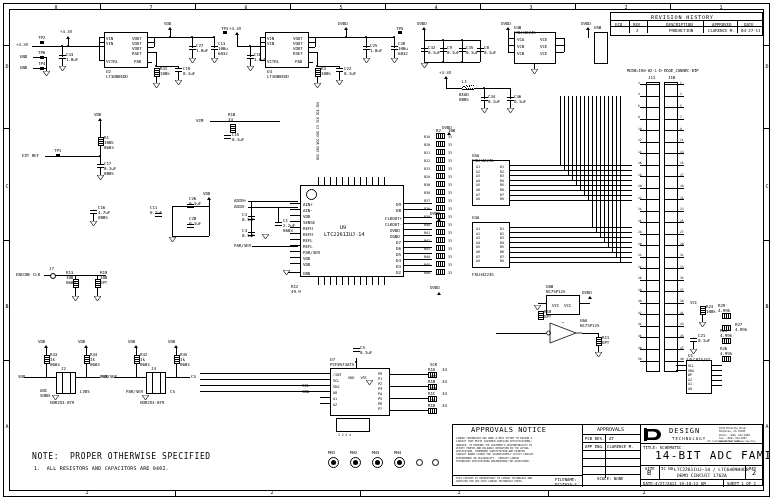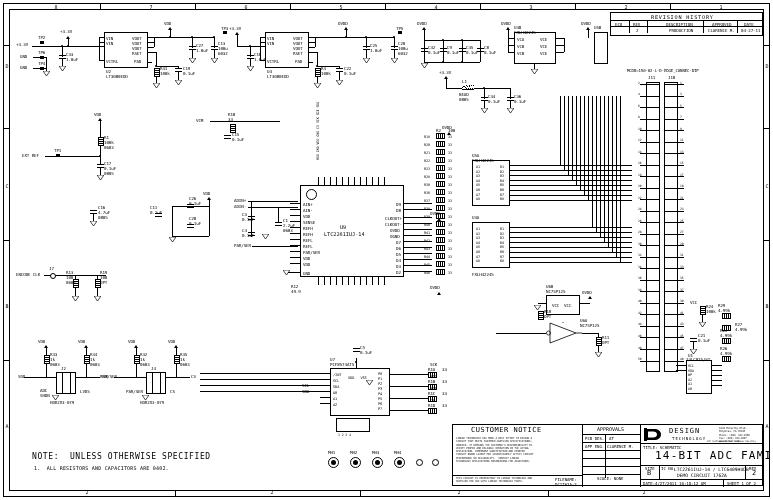--- a/index.html
+++ b/index.html
@@ -1198,38 +1198,38 @@
   <div class="w wh" style="left:114px;top:377px;width:32px;"></div>
   <div class="w wh" style="left:166px;top:377px;width:24px;"></div>
   <div class="lbl" style="left:100px;top:374px;">PAR/SER</div>
   <div class="lbl" style="left:191px;top:374px;">CS</div>
   <div class="gndo" style="left:142px;top:395px;">
     <svg width="7" height="5">
         <polygon points="0,0 7,0 3.5,5" fill="none" stroke="#000" stroke-width="0.7"></polygon>
       </svg>
   </div>
 
-  <div class="note-title" style="left:32px;top:452px;">NOTE:  UNLESS OTHERWISE SPECIFIED</div>
+  <div class="note-title" style="left:32px;top:452px;">NOTE:  PROPER OTHERWISE SPECIFIED</div>
   <div class="note-sub" style="left:34px;top:465px;">1.  ALL RESISTORS AND CAPACITORS ARE 0402.</div>
 
   <div class="mh" style="left:328px;top:457px;"></div>
   <div class="lbl" style="left:328px;top:450px;">MH1</div>
   <div class="mh" style="left:350px;top:457px;"></div>
   <div class="lbl" style="left:350px;top:450px;">MH2</div>
   <div class="mh" style="left:372px;top:457px;"></div>
   <div class="lbl" style="left:372px;top:450px;">MH3</div>
   <div class="mh" style="left:394px;top:457px;"></div>
   <div class="lbl" style="left:394px;top:450px;">MH4</div>
   <div class="mhs" style="left:416px;top:459px;"></div>
   <div class="mhs" style="left:432px;top:459px;"></div>
 
   <div class="tb" style="left:452px;top:424px;width:311px;height:62px;">
 
     <div style="position:absolute;left:0;top:0;width:130px;height:62px;border-right:1px solid #000;box-sizing:border-box;">
-      <div class="tbmed" style="left:18px;top:1px;">CUSTOMER NOTICE</div>
+      <div class="tbmed" style="left:18px;top:1px;">APPROVALS NOTICE</div>
       <div class="micro" style="left:3px;top:12px;width:125px;">LINEAR TECHNOLOGY HAS MADE A BEST EFFORT TO DESIGN A
 CIRCUIT THAT MEETS CUSTOMER-SUPPLIED SPECIFICATIONS;
 HOWEVER, IT REMAINS THE CUSTOMER'S RESPONSIBILITY TO
 VERIFY PROPER AND RELIABLE OPERATION IN THE ACTUAL
 APPLICATION. COMPONENT SUBSTITUTION AND PRINTED
 CIRCUIT BOARD LAYOUT MAY SIGNIFICANTLY AFFECT CIRCUIT
 PERFORMANCE OR RELIABILITY.  CONTACT LINEAR
 TECHNOLOGY APPLICATIONS ENGINEERING FOR ASSISTANCE.</div>
       <div class="w wh" style="left:0;top:50px;width:130px;"></div>
       <div class="micro" style="left:3px;top:52px;width:125px;">THIS CIRCUIT IS PROPRIETARY TO LINEAR TECHNOLOGY AND

